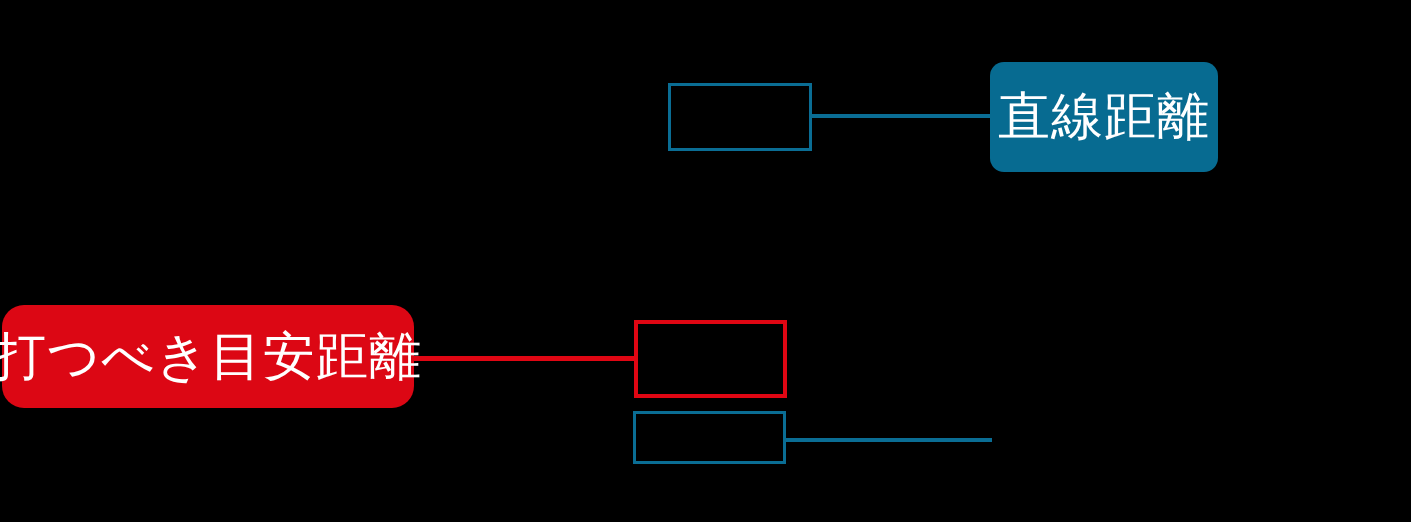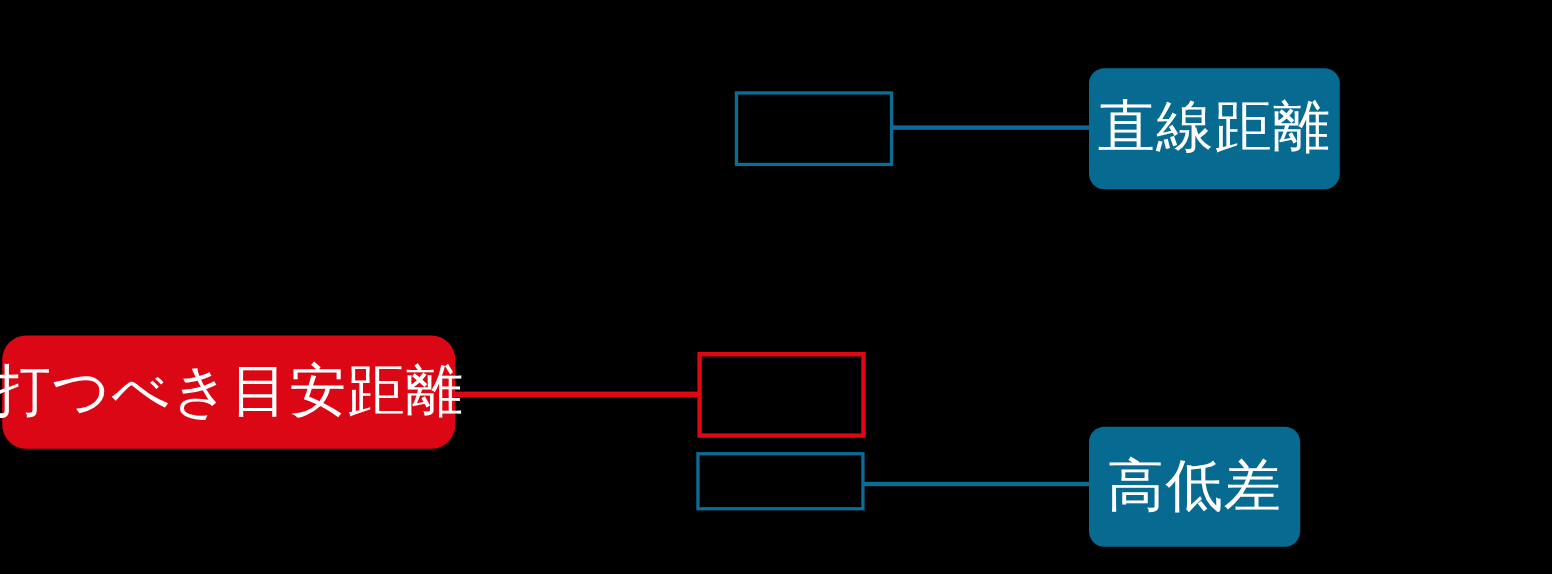--- a/index.html
+++ b/index.html
@@ -81,17 +81,14 @@
   </div>
 
   <div class="connector red" style="left:412px; top:356px; width:224px;"></div>
 
   <div class="placeholder red" style="left:634px; top:320px; width:153px; height:78px;"></div>
 
   <div class="placeholder teal" style="left:633px; top:411px; width:153px; height:53px;"></div>
 
   <div class="connector teal" style="left:784px; top:438px; width:208px;"></div>
 
-  <div class="node node-leaf" style="left:990px; top:388px; width:192px; height:109px;">
-    <span>高低差</span>
-  </div>
 
 </div>
 
 </body></html>

